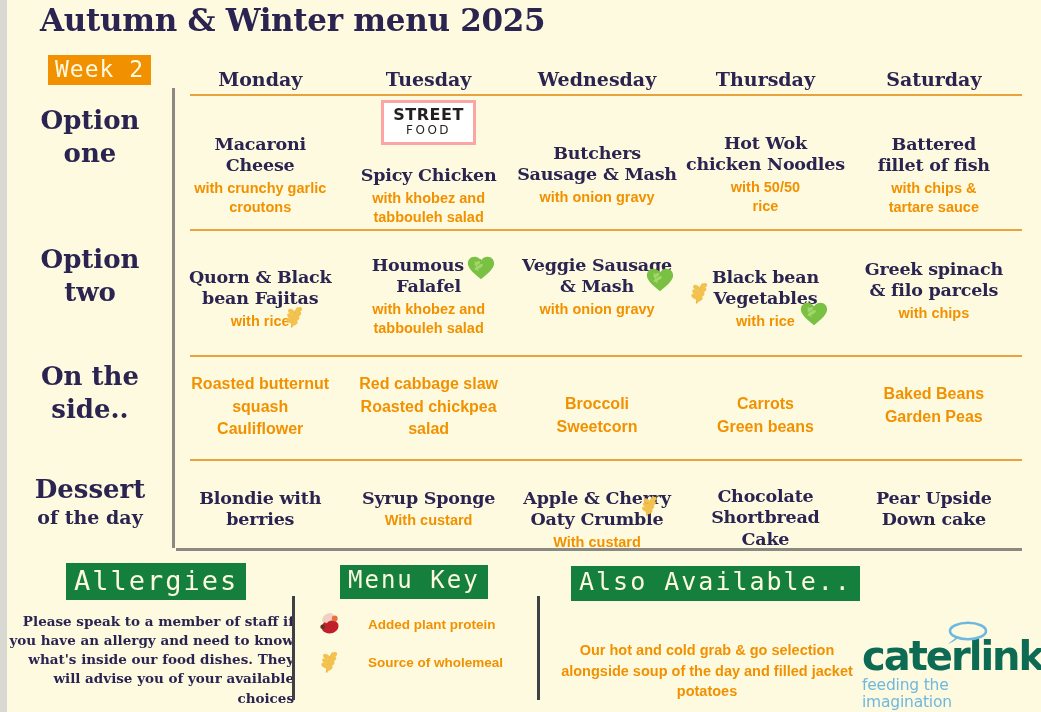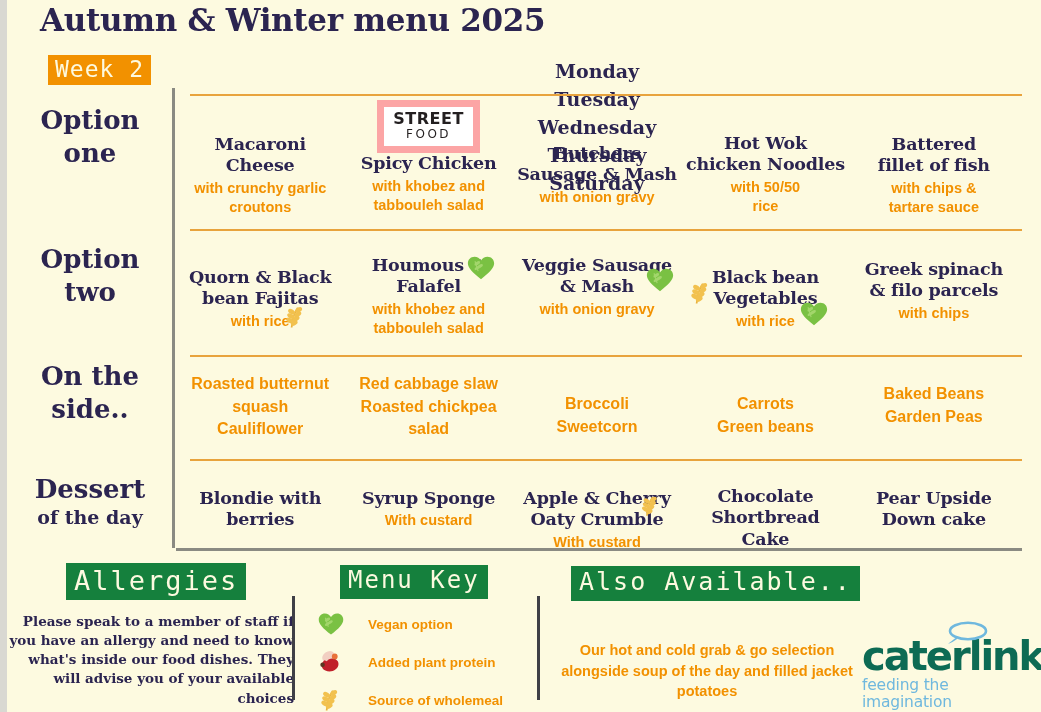--- a/index.html
+++ b/index.html
@@ -64,24 +64,23 @@
 
   .vdivider {
     position: absolute;
     left: 172px; top: 88px;
     width: 3px; height: 460px;
     background: #8a8a82;
   }
 
   .headrow {
     position: absolute;
-    left: 0; top: 4px;
+    left: 0; top: 12px;
     width: 842px; height: 44px;
     display: flex;
-    flex-direction: column;
   }
 
   .headrow .day {
     flex: 1;
     text-align: center;
     font-family: "DejaVu Serif", serif;
     font-weight: bold;
     font-size: 19px;
     color: #2b2450;
     padding-top: 6px;
@@ -166,23 +165,23 @@
   .row1 .c4 { padding-top: 28px; }
   .row2 .c2 { padding-top: 36px; }
   .row2 .c3 { padding-top: 36px; }
   .row2 .c4 { padding-top: 26px; }
   .row3 .c3 { padding-top: 25px; }
 
   
   .streetfood-badge {
     display: inline-block;
     background: #ffffff;
-    border: 7px solid #fca5a5;
+    border: 3px solid #fca5a5;
     padding: 4px 9px 5px 9px;
-    margin-bottom: 0;
+    margin-bottom: 20px;
   }
   .sf-line1 {
     font-family: "DejaVu Sans", sans-serif;
     font-weight: bold;
     font-size: 16px;
     letter-spacing: 0.5px;
     color: #231f20;
     line-height: 1;
   }
   .sf-line2 {
@@ -534,34 +533,20 @@
   <div class="banner banner-allergies">Allergies</div>
   <div class="allergy-text">Please speak to a member of staff if you have an allergy and need to know what's inside our food dishes. They will advise you of your available choices</div>
 
   <div class="vsep s1"></div>
 
   <div class="banner banner-key">Menu Key</div>
 
   <div class="keylist">
     <div class="keyrow">
       <span class="ki">
-        <svg viewBox="0 0 32 32" width="28" height="28">
-          <path d="M16 28 C7 21 2 16 2 11 C2 7 5 4 9 4 C12 4 14.6 5.8 16 8 C17.4 5.8 20 4 23 4 C27 4 30 7 30 11 C30 16 25 21 16 28 Z" fill="#7ac143"></path>
-          <g fill="#a6d86f" opacity="0.95">
-            <ellipse cx="12" cy="11" rx="3.4" ry="1.7" transform="rotate(-30 12 11)"></ellipse>
-            <ellipse cx="15" cy="14" rx="3.4" ry="1.7" transform="rotate(-30 15 14)"></ellipse>
-            <ellipse cx="12" cy="16" rx="3.2" ry="1.6" transform="rotate(-30 12 16)"></ellipse>
-            <rect x="9" y="9" width="1.2" height="11" transform="rotate(-18 9 9)"></rect>
-          </g>
-        </svg>
-      </span>
-      <span class="kl">Vegan option</span>
-    </div>
-    <div class="keyrow">
-      <span class="ki">
         <svg viewBox="0 0 32 32" width="30" height="30">
           <ellipse cx="13" cy="10" rx="7" ry="5" transform="rotate(-35 13 10)" fill="#f2cfc2"></ellipse>
           <path d="M9 14 C5 17 5 23 10 25 C16 28 24 24 24 18 C24 13 18 11 14 13 C11 14.5 11 17 13 18 C14.5 18.8 16 18 16 17" fill="#c0202a"></path>
           <circle cx="20" cy="10" r="3.1" fill="#e8703a"></circle>
           <circle cx="7" cy="19" r="2.4" fill="#5a3720"></circle>
         </svg>
       </span>
       <span class="kl">Added plant protein</span>
     </div>
     <div class="keyrow">

